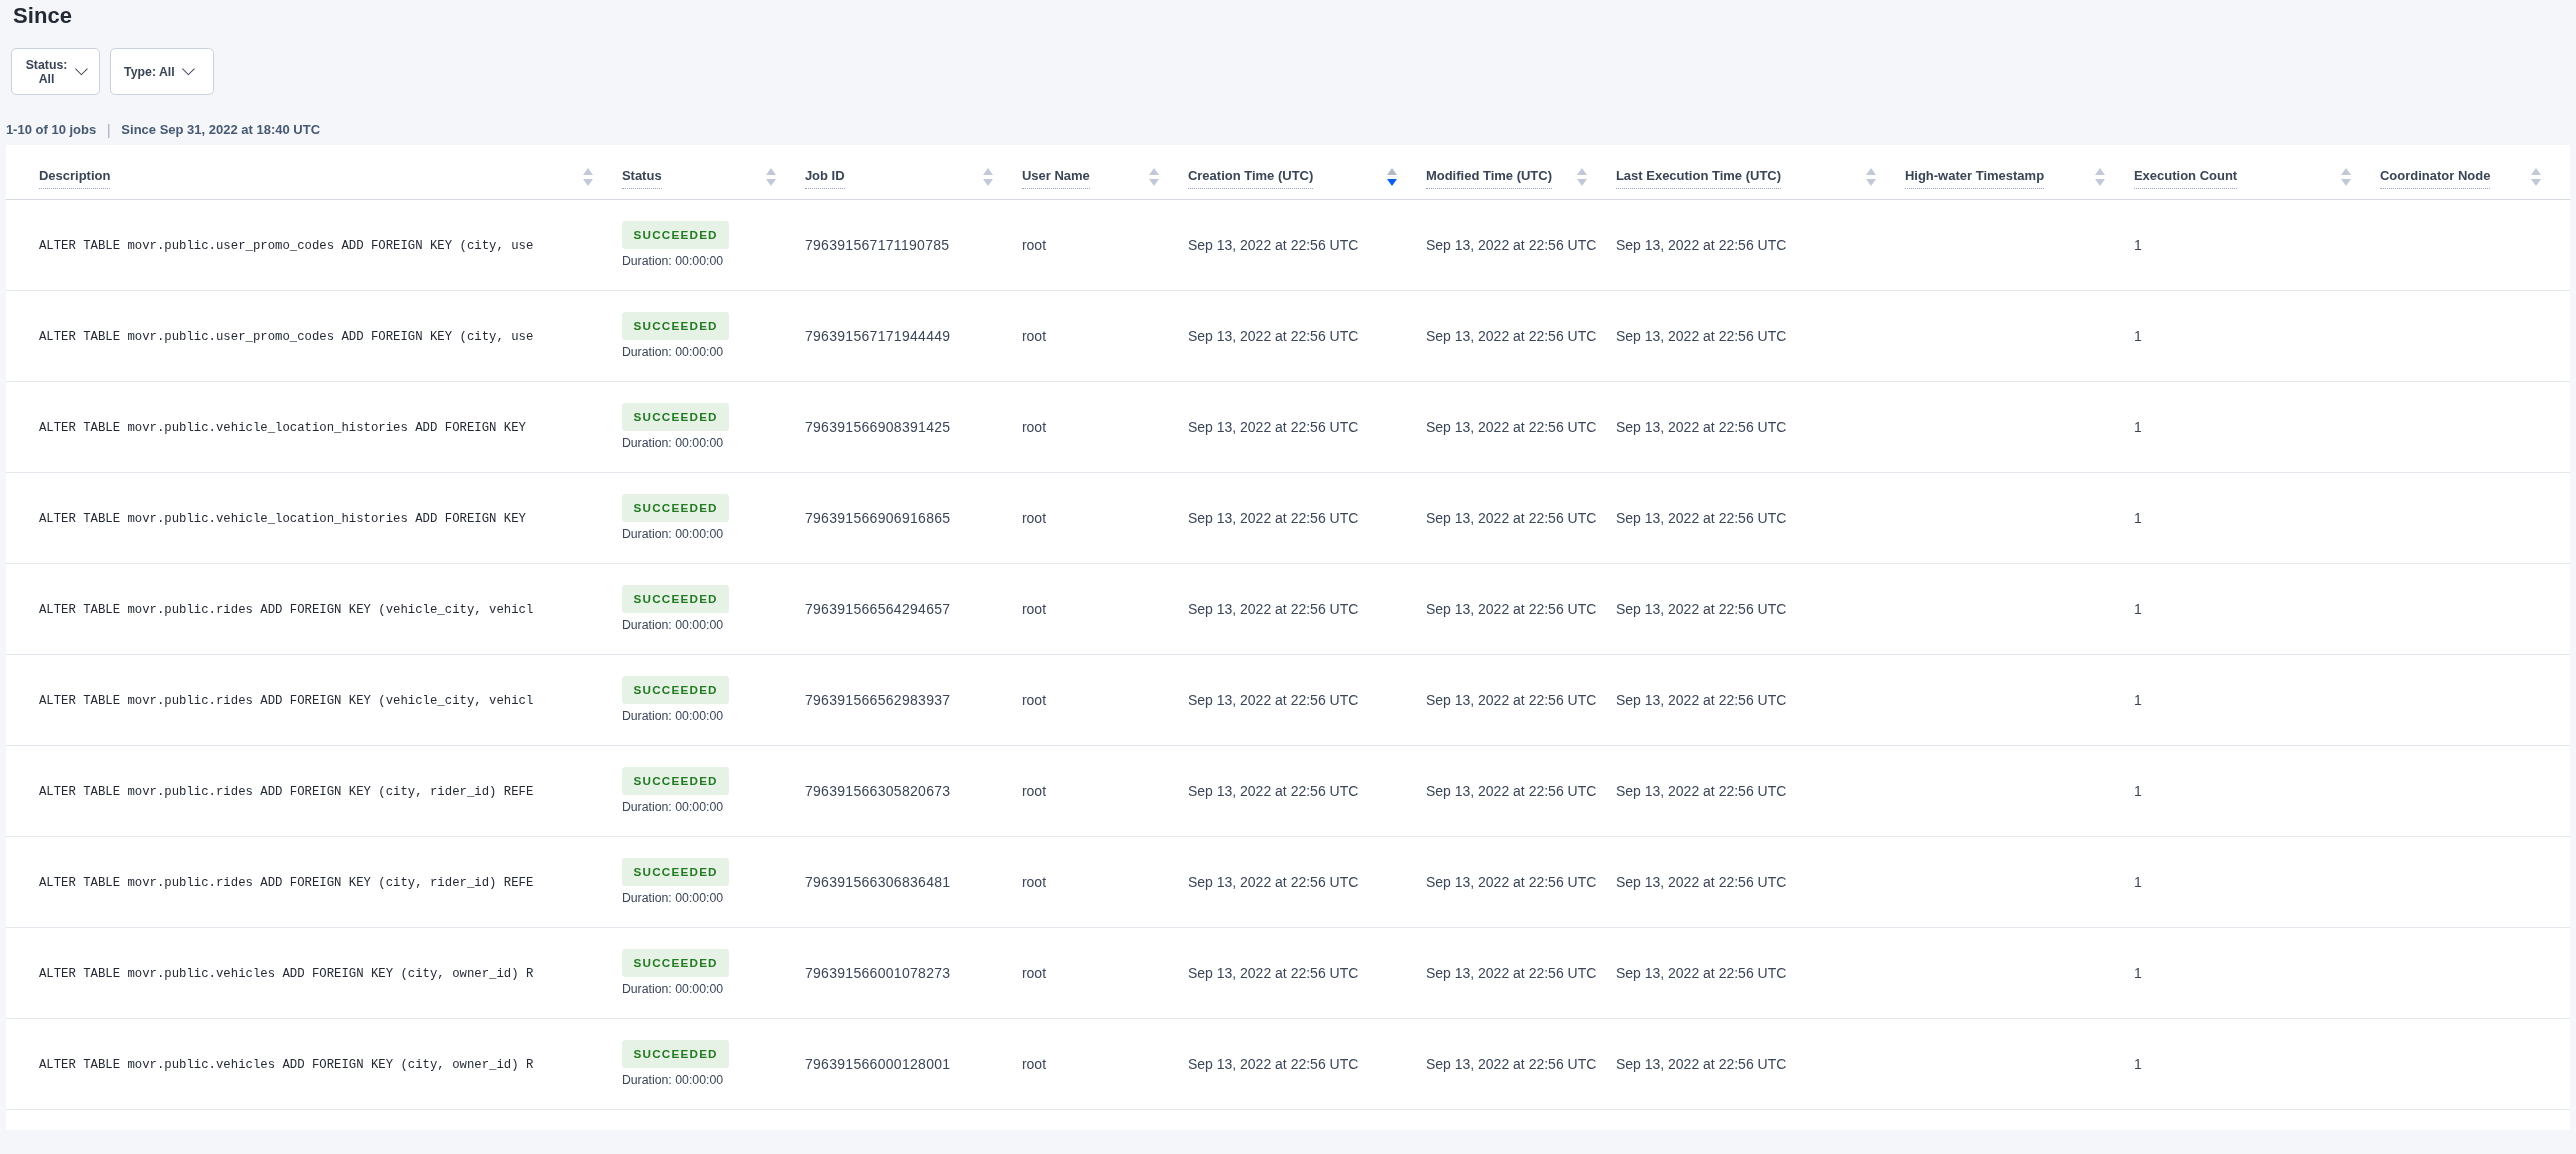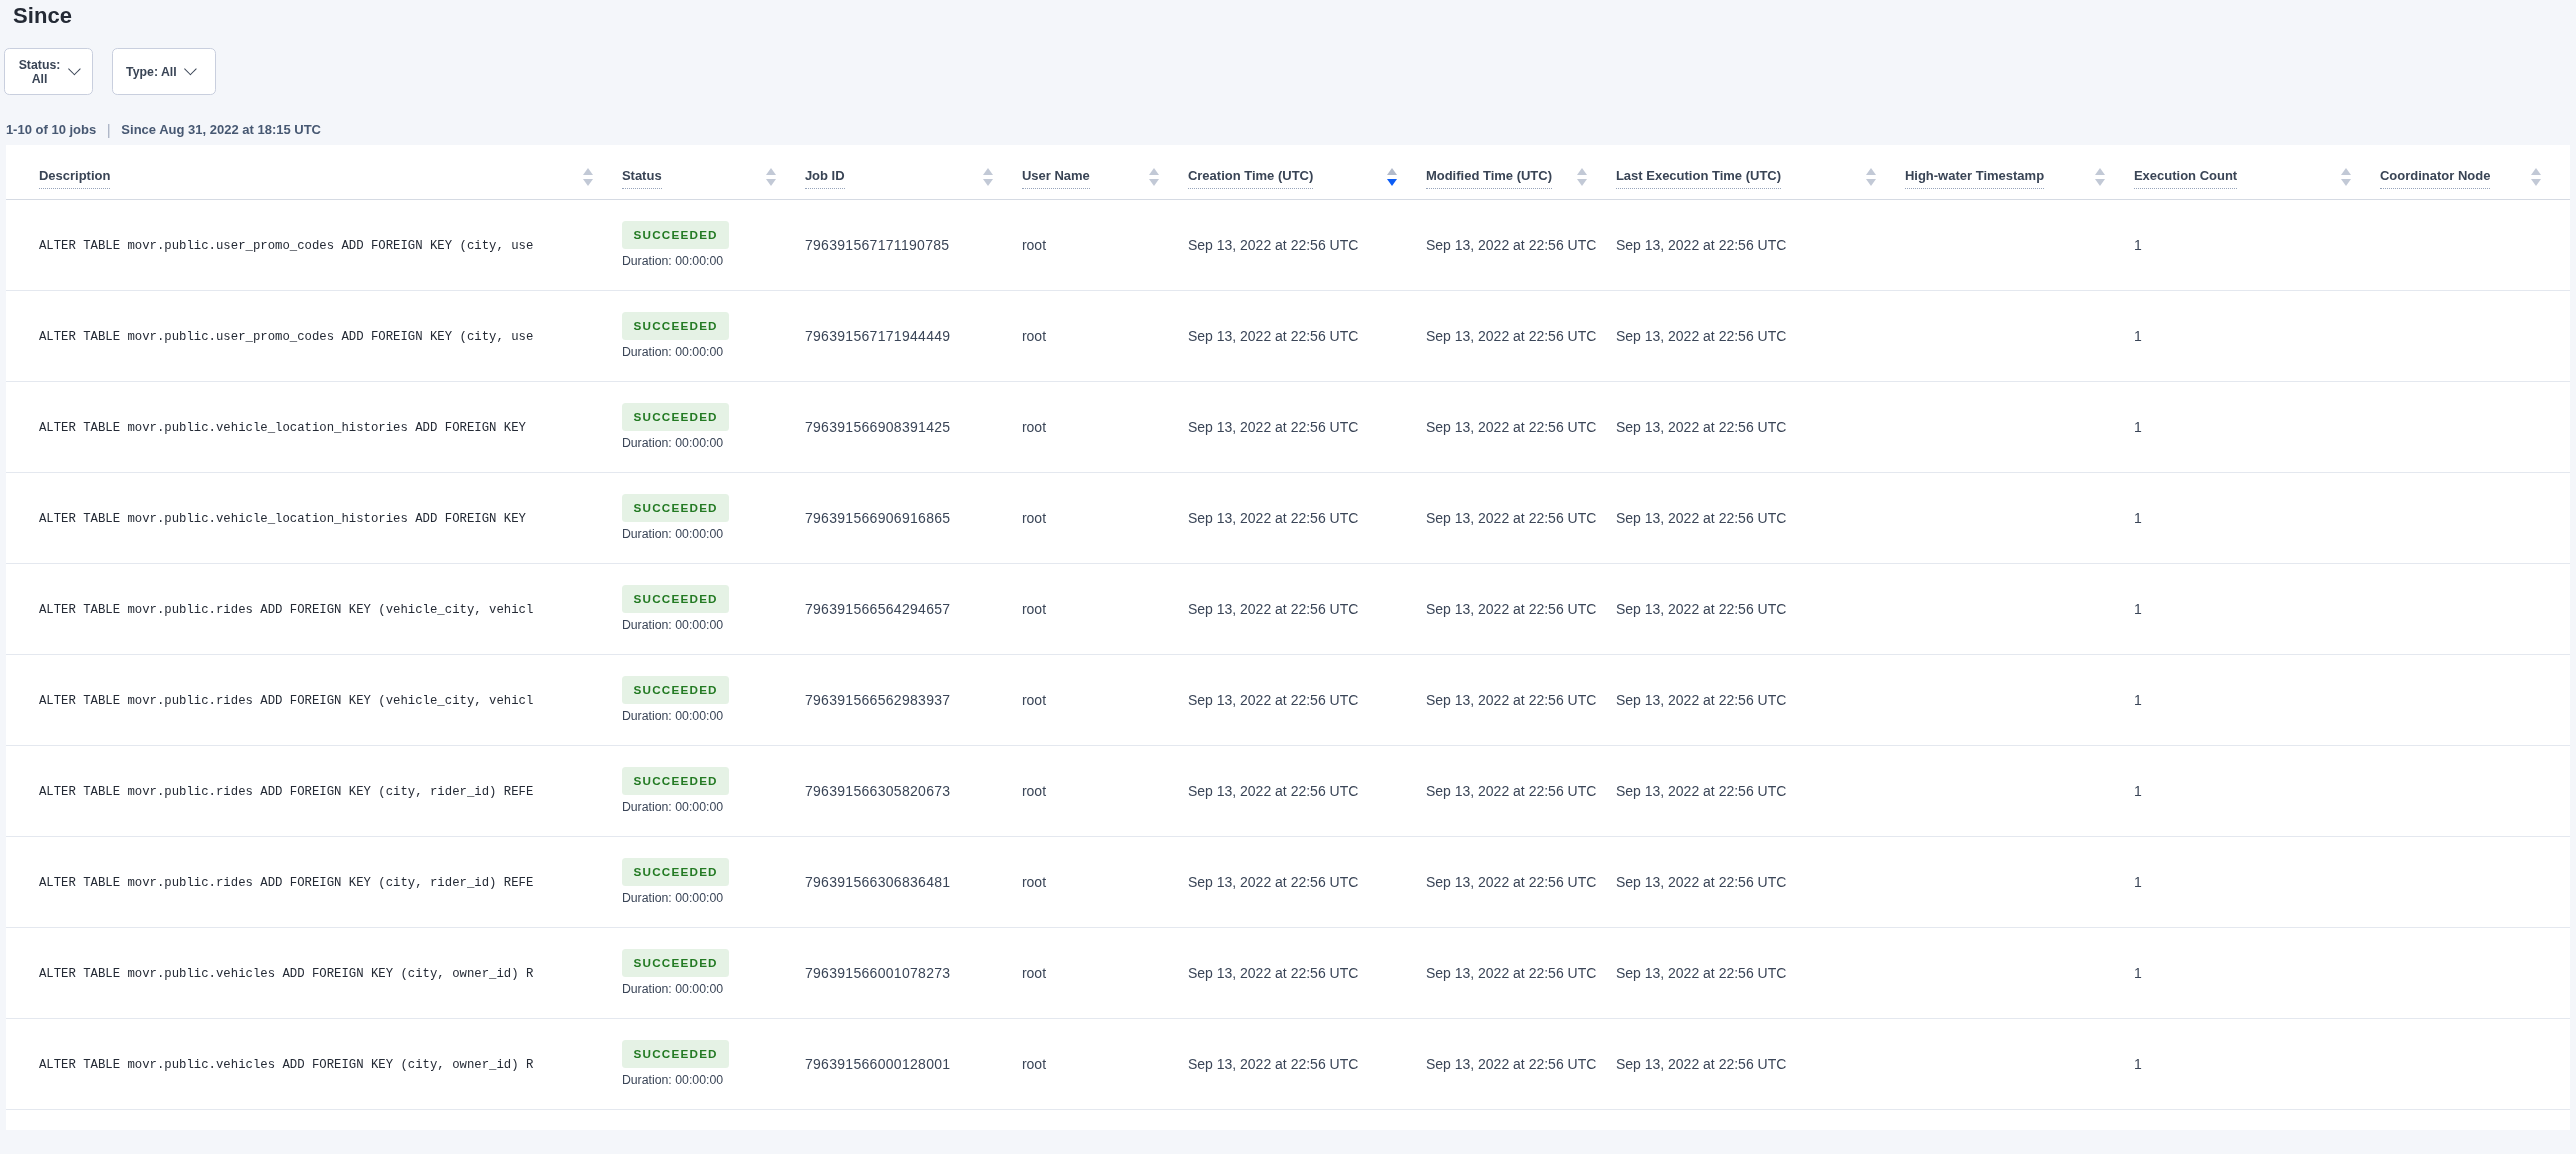--- a/index.html
+++ b/index.html
@@ -15,21 +15,21 @@
     font-family:"Liberation Sans","DejaVu Sans",sans-serif;
     color:var(--body-text);
   }
   .page{width:2576px; height:1155px; position:relative;}
   h1.page-title{
     margin:2.3px 0 0 13px;
     font-size:22px; line-height:27px; font-weight:700; color:var(--ink);
     letter-spacing:0.1px;
   }
   
-  .filters{display:flex; gap:19px; padding-left:4.1px; margin-top:19px; height:47px;}
+  .filters{display:flex; gap:10px; padding-left:4.1px; margin-top:19px; height:47px;margin-left:7px;}
   .filter-btn{
     height:47px; background:var(--card-bg);
     border:1.2px solid var(--border); border-radius:5.3px;
     display:flex; align-items:center; padding:0 13px;
     font-family:inherit; font-size:12.3px; font-weight:700; color:var(--slate);
     cursor:pointer;
   }
   .filter-btn:nth-child(1){width:89px;}
   .filter-btn:nth-child(2){width:104px;text-align:right;}
   .filter-btn:nth-child(3){width:276px;}
@@ -112,21 +112,21 @@
   </button>
       <button class="filter-btn">
     <span class="filter-label">Type: All</span>
     <span class="chevron"></span>
   </button>
     </div>
 
   <div class="summary">
     <span>1-10 of 10 jobs</span>
     <span class="vbar">|</span>
-    <span>Since Aug 31, 2022 at 18:15 UTC</span>
+    <span>Since Sep 31, 2022 at 18:40 UTC</span>
   </div>
 
   <div class="card">
     <table>
       <colgroup>
         <col class="c0">
           <col class="c1">
           <col class="c2">
           <col class="c3">
           <col class="c4">

